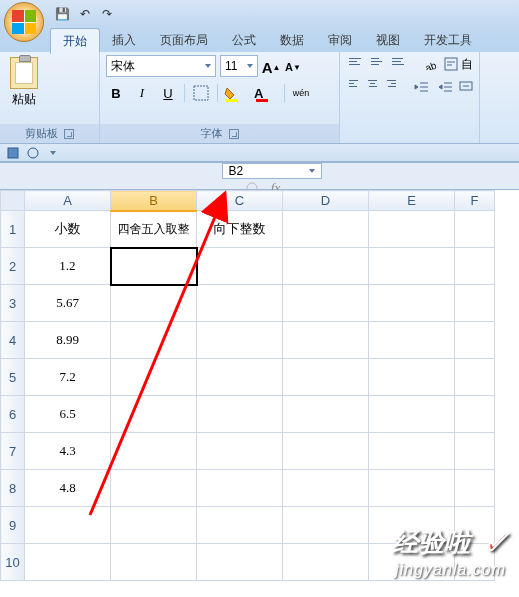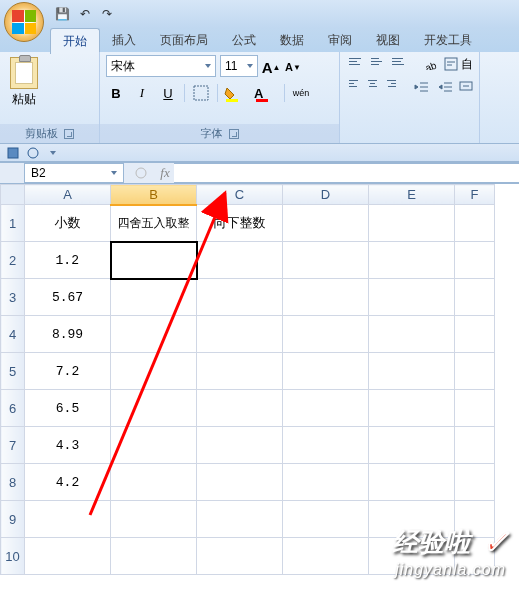--- a/index.html
+++ b/index.html
@@ -57,42 +57,42 @@
   .sep{width:1px;height:18px;background:#b8ceea;}
   .colorbtn { width:24px;height:20px;display:flex;align-items:center;position:relative;}
   .colorbar{position:absolute;bottom:1px;left:2px;width:12px;height:3px;}
   
   .align-group { width: 140px; }
   .align-row { display:flex; gap:4px; margin-bottom:4px;}
   .abtn{width:20px;height:18px;display:flex;flex-direction:column;gap:2px;padding:3px;}
   .abtn span{height:1px;background:#4a6a8a;}
   .wrap-btn{display:flex;align-items:center;gap:3px;font-size:12px;}
   
-  .namebox-row { height:22px; background:#e4ecf7; border-bottom:1px solid #9bb7d5; border-top:1px solid #9bb7d5; display:flex; align-items:center; }
+  .namebox-row { height:28px; background:#e4ecf7; border-bottom:1px solid #9bb7d5; border-top:1px solid #9bb7d5; display:flex; align-items:center;flex-direction:column; }
   .namebox { width:100px; height:20px; background:#fff; border:1px solid #9bb7d5; margin-left:24px; display:flex; align-items:center; padding:0 6px; font-size:12px; justify-content:space-between;}
   .fx-area { display:flex; align-items:center; margin-left:8px; gap:6px;}
   .fx-btn { width:18px; height:18px; display:flex; align-items:center; justify-content:center; color:#888;}
   .fx-label { font-style:italic; font-family:serif; font-size:13px;}
   .formula-input { flex:1; height:20px; background:#fff; border:1px solid #9bb7d5; border-left:none; border-right:none;}
   
   .extra-bar { height:18px; background: linear-gradient(to bottom,#dde9f7,#cfe0f4); border-bottom:1px solid #9bb7d5; display:flex; align-items:center; padding-left:4px; gap:2px;}
   .eb-btn{width:18px;height:14px;display:flex;align-items:center;justify-content:center;}
   
   
   .grid-wrap { position: relative; background:#fff; }
   table.grid { border-collapse: collapse; table-layout: fixed; }
   table.grid th, table.grid td { border: 1px solid #d0d7e5; font-size: 13px; text-align:center; }
   table.grid th { background: linear-gradient(to bottom,#f9fbfd,#e4ecf7); color:#3b5a82; font-weight:normal; height:20px; }
   table.grid th.corner { width:24px; background:#e4ecf7;}
   table.grid td.rowhdr { background: linear-gradient(to right,#f9fbfd,#e4ecf7); width:24px; color:#3b5a82; height:37px;}
   table.grid td { height:37px; }
   th.colhdr { width:86px; }
   th.colB { background: linear-gradient(to bottom,#fde6a9,#f9d27a) !important; color:#a06b00 !important; border-bottom:2px solid #f5a623 !important;}
   td.sel { border:2px solid #000 !important; background:#fff;}
-  td.data { font-family: Liberation Mono, monospace; }
+  td.data { font-family: Liberation Serif, serif; }
   
   
   .arrow-svg { position:absolute; top:185px; left:85px; pointer-events:none; z-index:50;}
   
   
   .watermark { position:absolute; right:10px; bottom:18px; z-index:60; color:#fff; }
   .wm-main { font-size:26px; font-weight:bold; text-shadow:2px 2px 3px rgba(0,0,0,0.8); font-style:italic; display:flex; align-items:center; gap:12px;}
   .wm-check { color:#e8432e; font-size:32px; -webkit-text-stroke:1px #fff;}
   .wm-sub { font-size:16px; font-style:italic; text-align:center; text-shadow:1px 1px 2px rgba(0,0,0,0.8); letter-spacing:1px;}
 </style>
@@ -370,21 +370,21 @@
     <td class="rowhdr">7</td>
     <td class="data">4.3</td>
     <td></td>
           <td></td>
           <td></td>
           <td></td>
           <td></td>
   </tr>
   <tr>
     <td class="rowhdr">8</td>
-    <td class="data">4.2</td>
+    <td class="data">4.8</td>
     <td></td>
           <td></td>
           <td></td>
           <td></td>
           <td></td>
   </tr>
   <tr>
     <td class="rowhdr">9</td>
     <td></td>
           <td></td>

